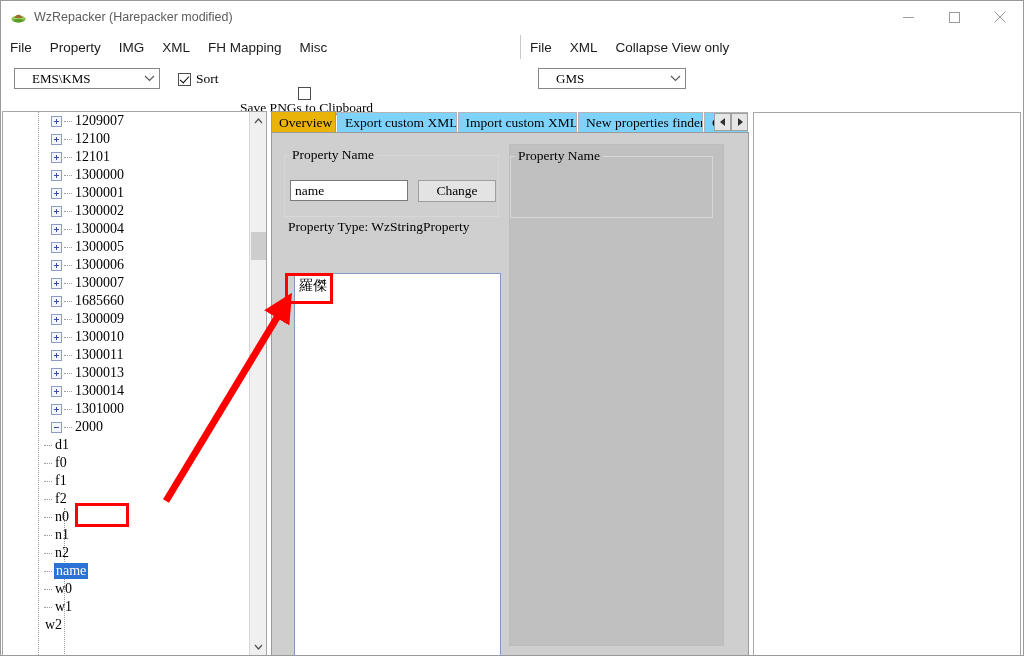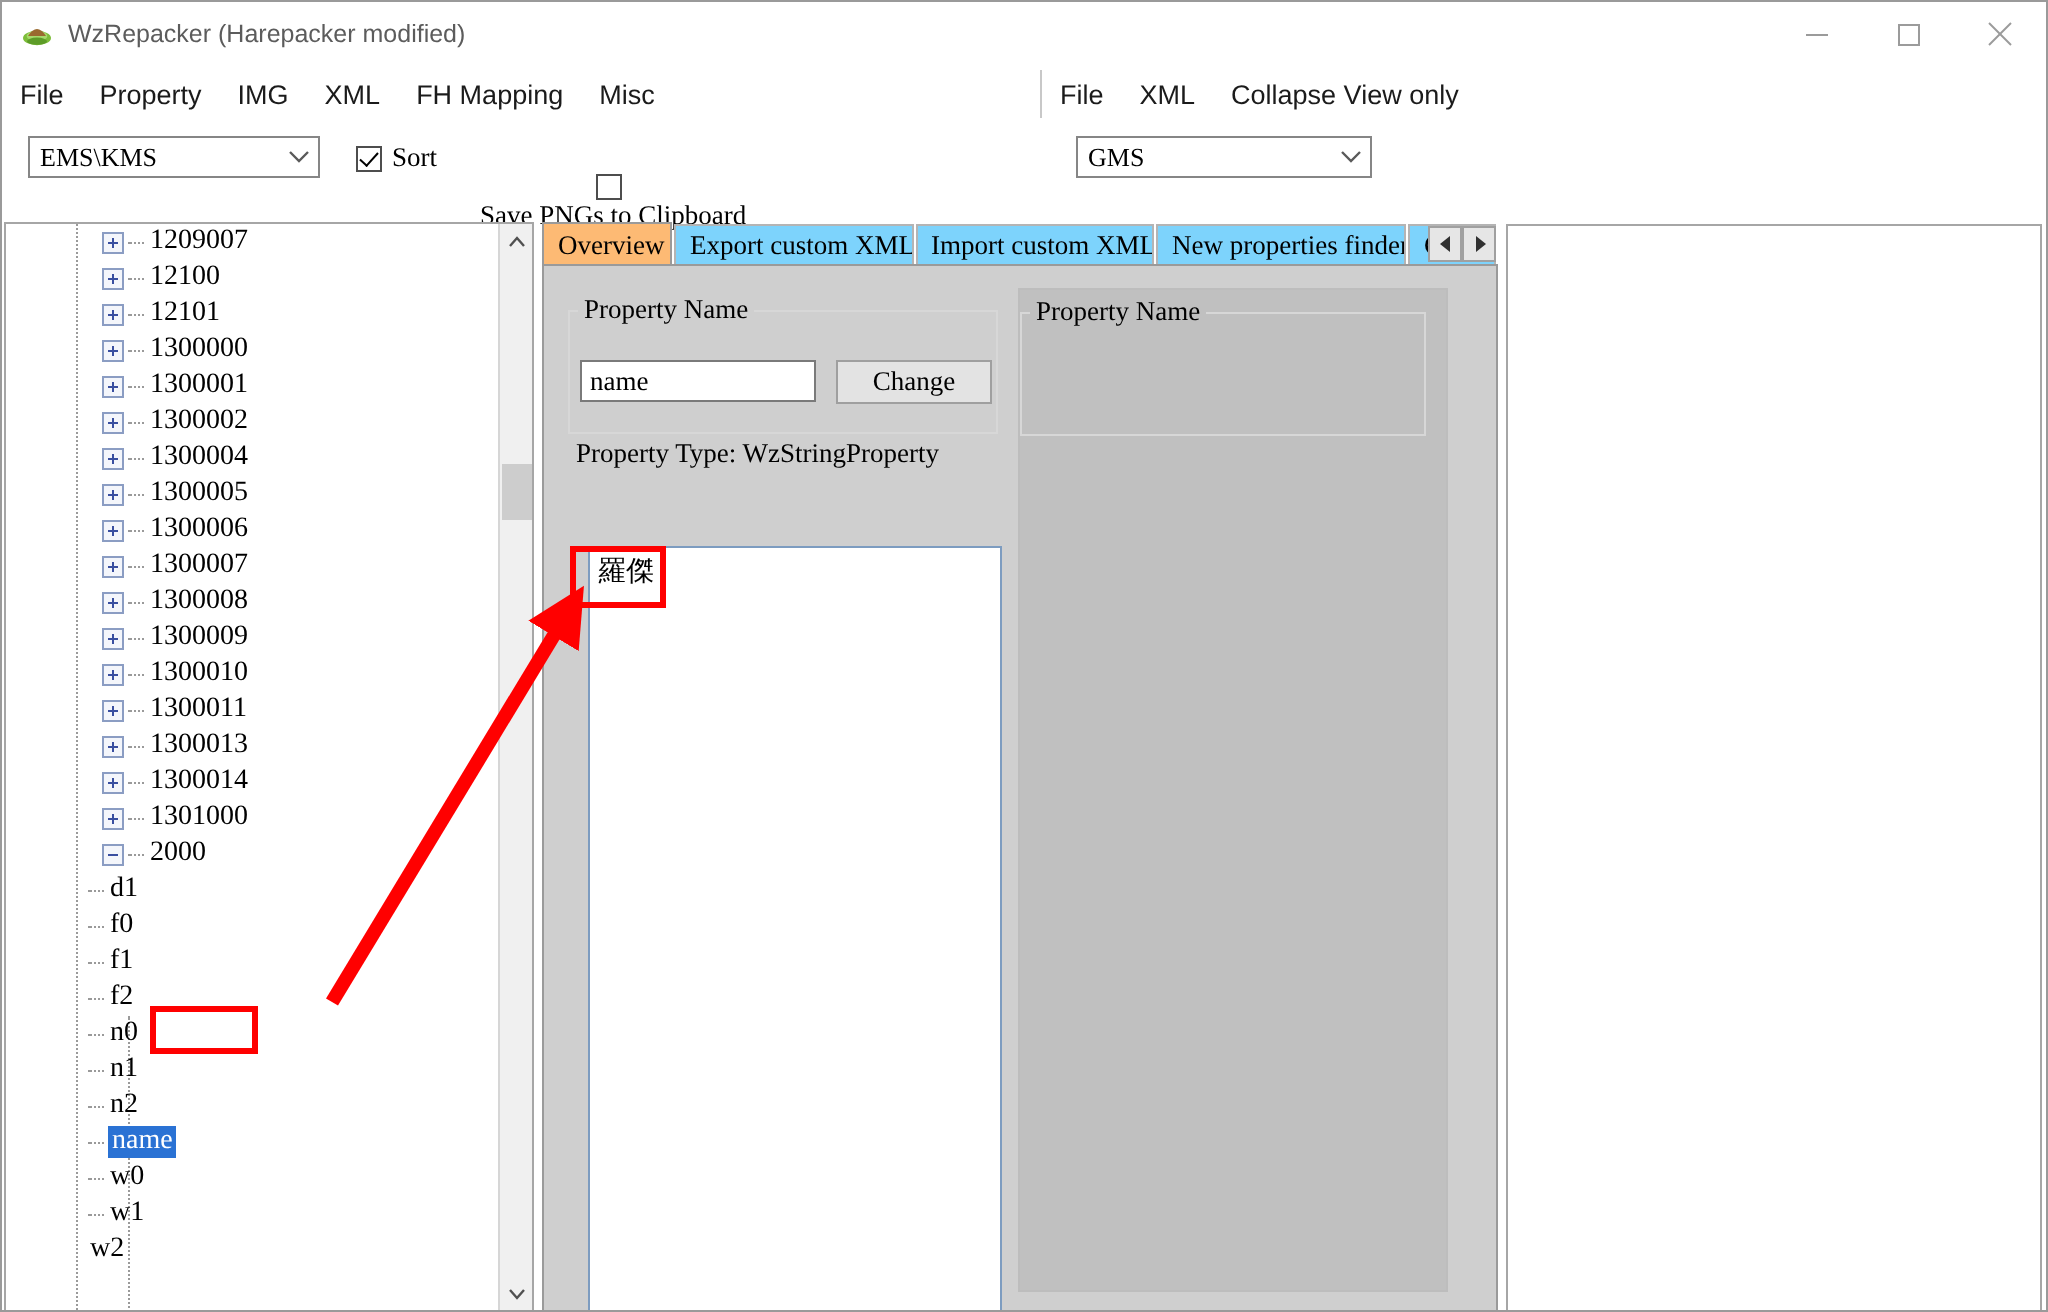--- a/index.html
+++ b/index.html
@@ -77,20 +77,21 @@
     display: flex; align-items: center;
     font-family: "Liberation Serif", serif;
     font-size: 13px;
     color: #000000;
   }
   .combo .cval {
     padding-left: 5px;
     flex: 1;
     white-space: nowrap;
     overflow: hidden;
+    margin-left: 12px;
   }
   .combo .carrow {
     width: 20px; height: 19px;
     display: flex; align-items: center; justify-content: center;
     flex: none;
   }
   #combo-left  { left: 13px;  top: 67px; width: 146px; }
   #combo-right { left: 537px; top: 67px; width: 148px; justify-content: space-between; }
 
   .chk-wrap {
@@ -224,21 +225,21 @@
     font-size: 13.5px;
     color: #000000;
     background: #7dd3fc;
     border: 1px solid #b4b4b4;
     border-bottom: none;
     margin-right: 1px;
     white-space: nowrap;
     overflow: hidden;
   }
   .tab.active {
-    background: #fdba74;
+    background: #eab308;
     height: 22px;
     border-color: #9a9a9a;
   }
   .tab.clipped { max-width: 44px; }
   #tabspin {
     position: absolute; right: 1px; top: 2px;
     display: flex;
   }
   .spinbtn {
     width: 17px; height: 18px;
@@ -477,21 +478,21 @@
             <span class="lbl">1300006</span>
           </div>
           <div class="tnode root">
             <span class="exp plus"></span>
             <span class="dash"></span>
             <span class="lbl">1300007</span>
           </div>
           <div class="tnode root">
             <span class="exp plus"></span>
             <span class="dash"></span>
-            <span class="lbl">1300008</span>
+            <span class="lbl">1685660</span>
           </div>
           <div class="tnode root">
             <span class="exp plus"></span>
             <span class="dash"></span>
             <span class="lbl">1300009</span>
           </div>
           <div class="tnode root">
             <span class="exp plus"></span>
             <span class="dash"></span>
             <span class="lbl">1300010</span>

